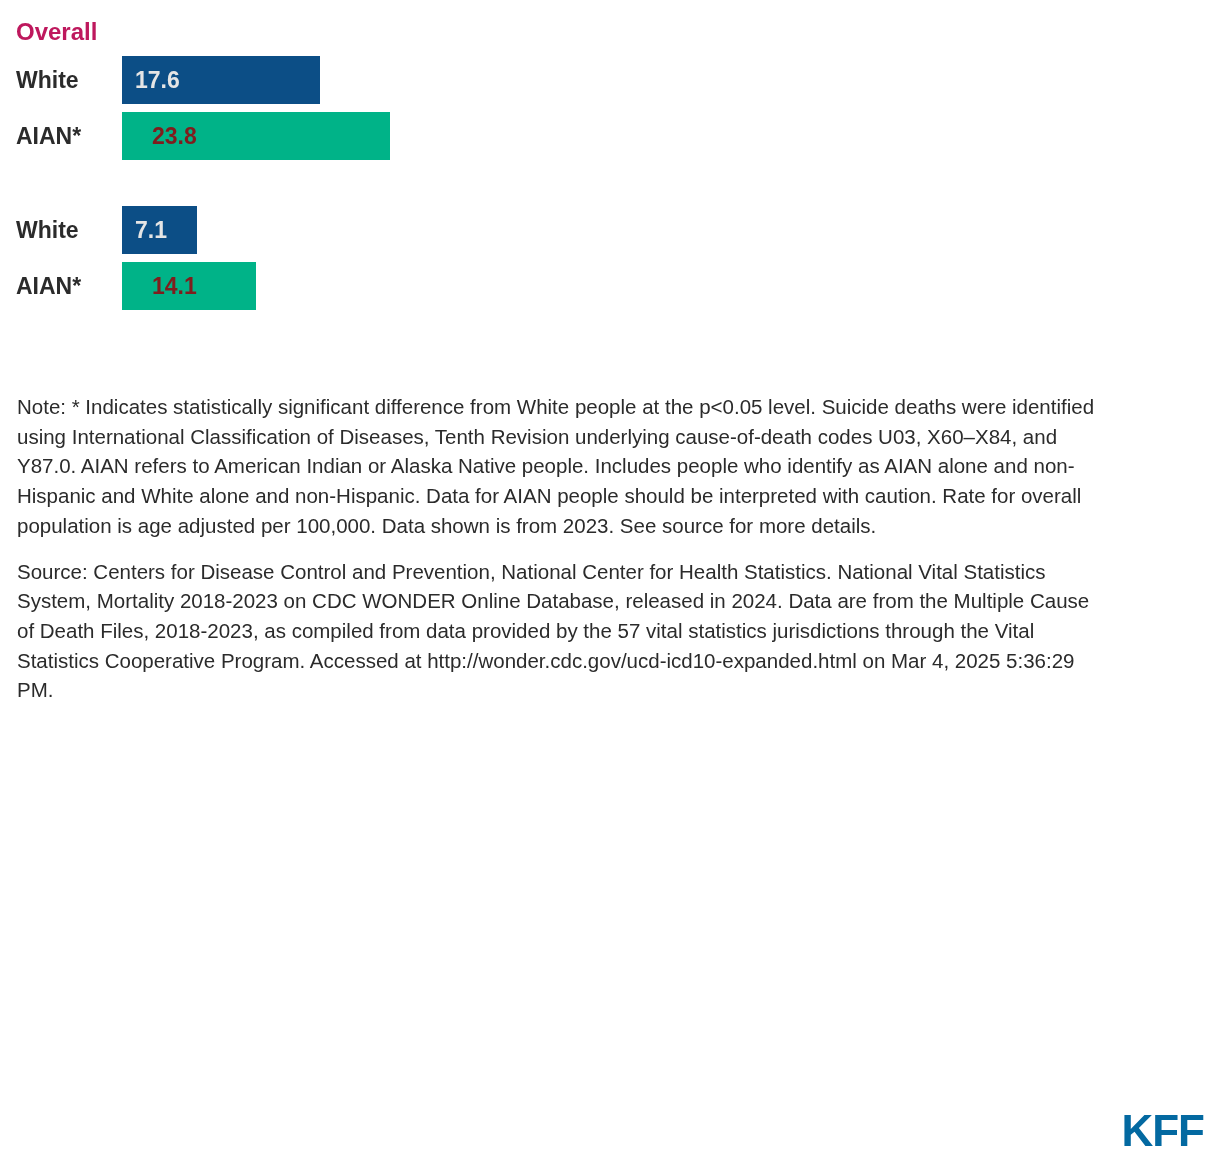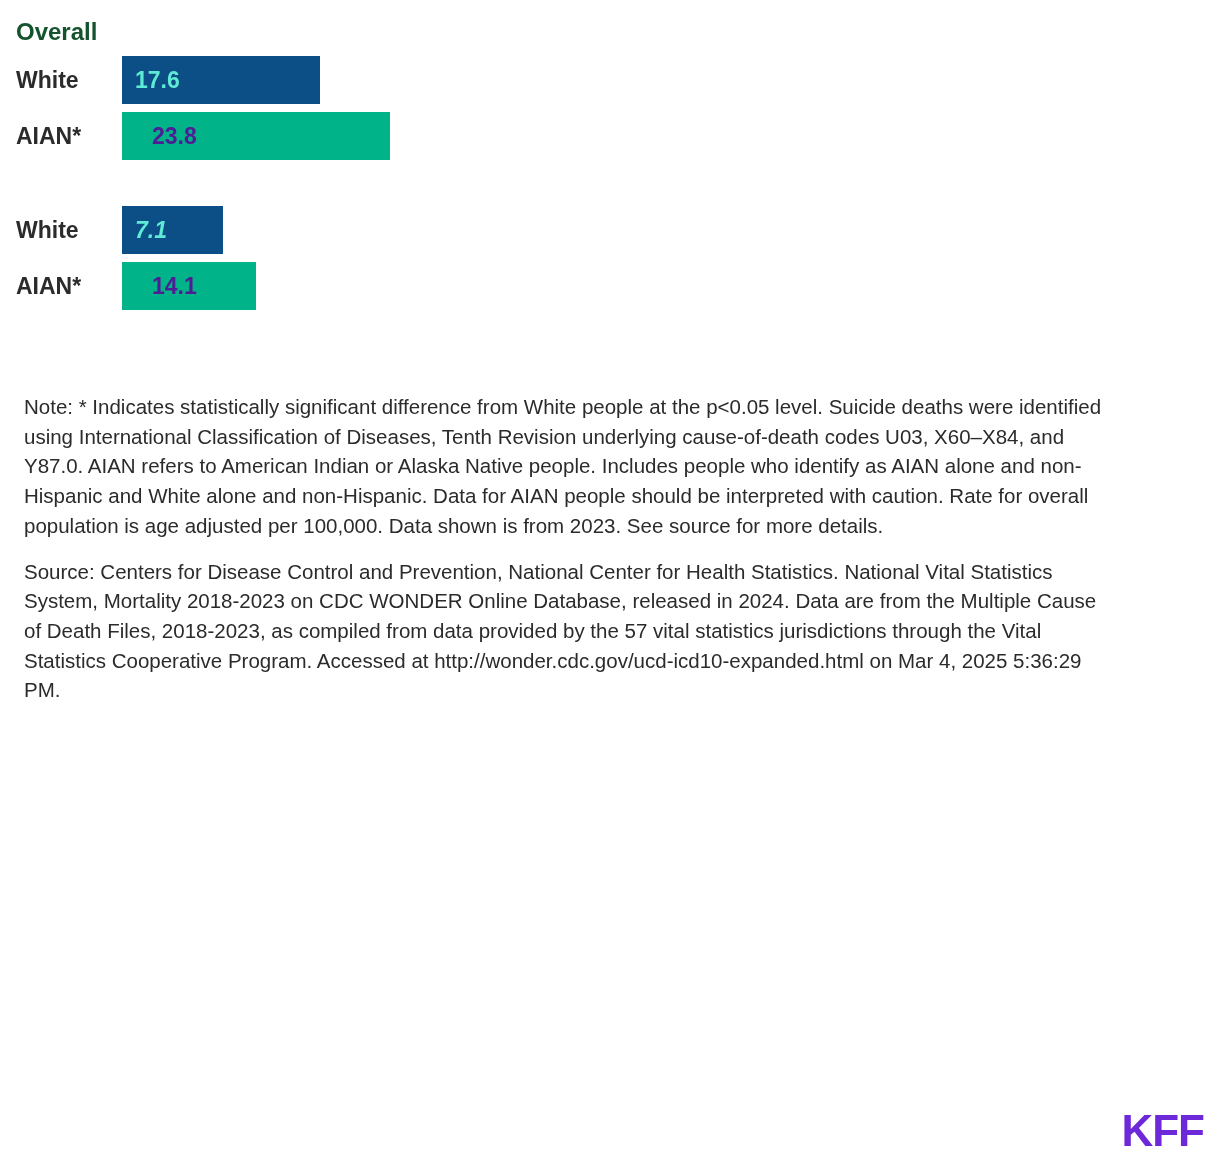--- a/index.html
+++ b/index.html
@@ -39,21 +39,21 @@
     font-size: 23px;
     color: #2b2b2b;
     margin: 22px 0 20px 2px;
   }
   .group {
     margin: 0 0 0 2px;
   }
   .group-title {
     font-size: 24px;
     font-weight: bold;
-    color: #14532d;
+    color: #be185d;
     margin: 0 0 10px 0;
   }
   .bar-row {
     display: flex;
     align-items: center;
     height: 48px;
     margin-bottom: 8px;
   }
   .bar-label {
     width: 106px;
@@ -73,41 +73,41 @@
     display: flex;
     align-items: center;
     box-sizing: border-box;
   }
   .bar-value {
     font-size: 23px;
     font-weight: bold;
     padding-left: 13px;
     white-space: nowrap;
   }
-  .bar.white-series .bar-value { color: #5eead4; }
-  .bar.aian-series .bar-value { color: #4c1d95; padding-left: 30px; }
+  .bar.white-series .bar-value { color: #e5e5e5; }
+  .bar.aian-series .bar-value { color: #7f1d1d; padding-left: 30px; }
   .group-gap { height: 38px; }
   .footnotes {
     margin: 0 0 0 2px;
     max-width: 1090px;
   }
   .note, .source {
     font-size: 20.5px;
     line-height: 1.45;
     color: #2b2b2b;
-    margin: 0 0 16px 8px;
+    margin: 0 0 16px 1px;
   }
   .kff-logo {
     position: absolute;
     right: 16px;
     bottom: 14px;
     font-size: 44px;
     font-weight: bold;
     letter-spacing: -1px;
-    color: #6d28d9;
+    color: #0369a1;
     font-family: "Liberation Sans", sans-serif;
   }
 </style>
 </head>
 <body>
 
 <div class="page">
 
 
 
@@ -134,21 +134,21 @@
     </div>
   </div>
 
   <div class="group-gap"></div>
 
   <div class="group">
 
     <div class="bar-row">
       <div class="bar-label">White</div>
       <div class="bar-track">
-        <div class="bar white-series" id="bar-1-0" style="width: 101px; background: rgb(12, 78, 134); font-style: italic;">
+        <div class="bar white-series" id="bar-1-0" style="width: 75px; background: rgb(12, 78, 134);">
           <span class="bar-value">7.1</span>
         </div>
       </div>
     </div>
 
     <div class="bar-row">
       <div class="bar-label">AIAN*</div>
       <div class="bar-track">
         <div class="bar aian-series" id="bar-1-1" style="width: 134px; background: rgb(0, 179, 136);">
           <span class="bar-value">14.1</span>

